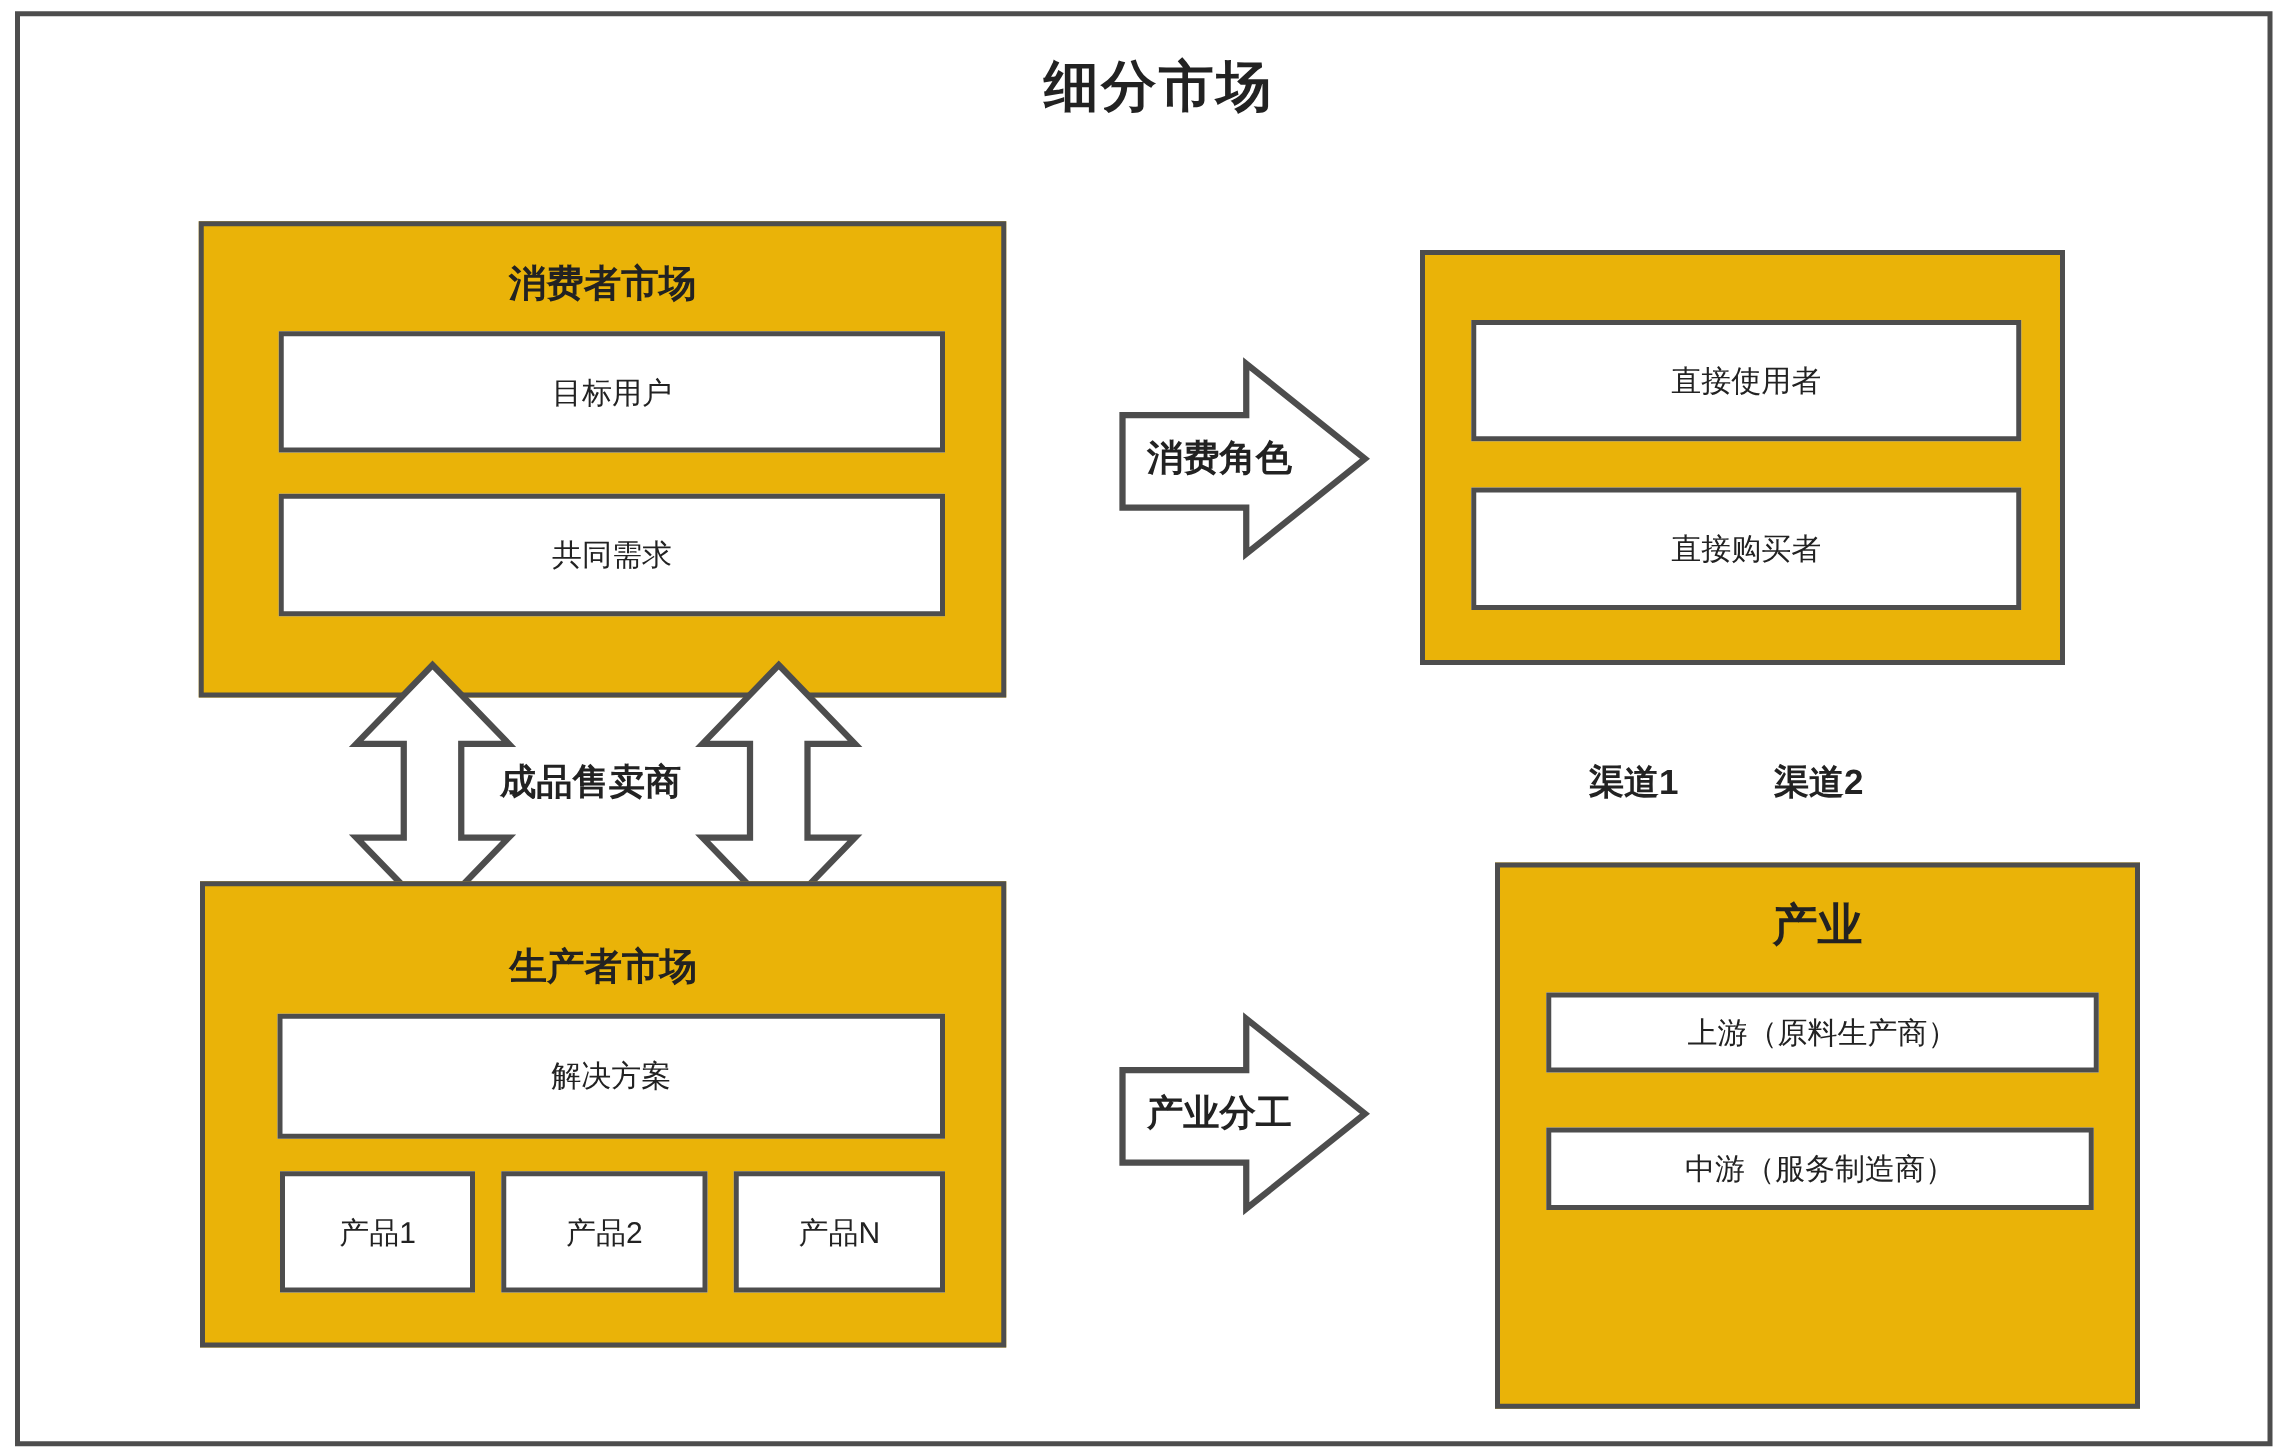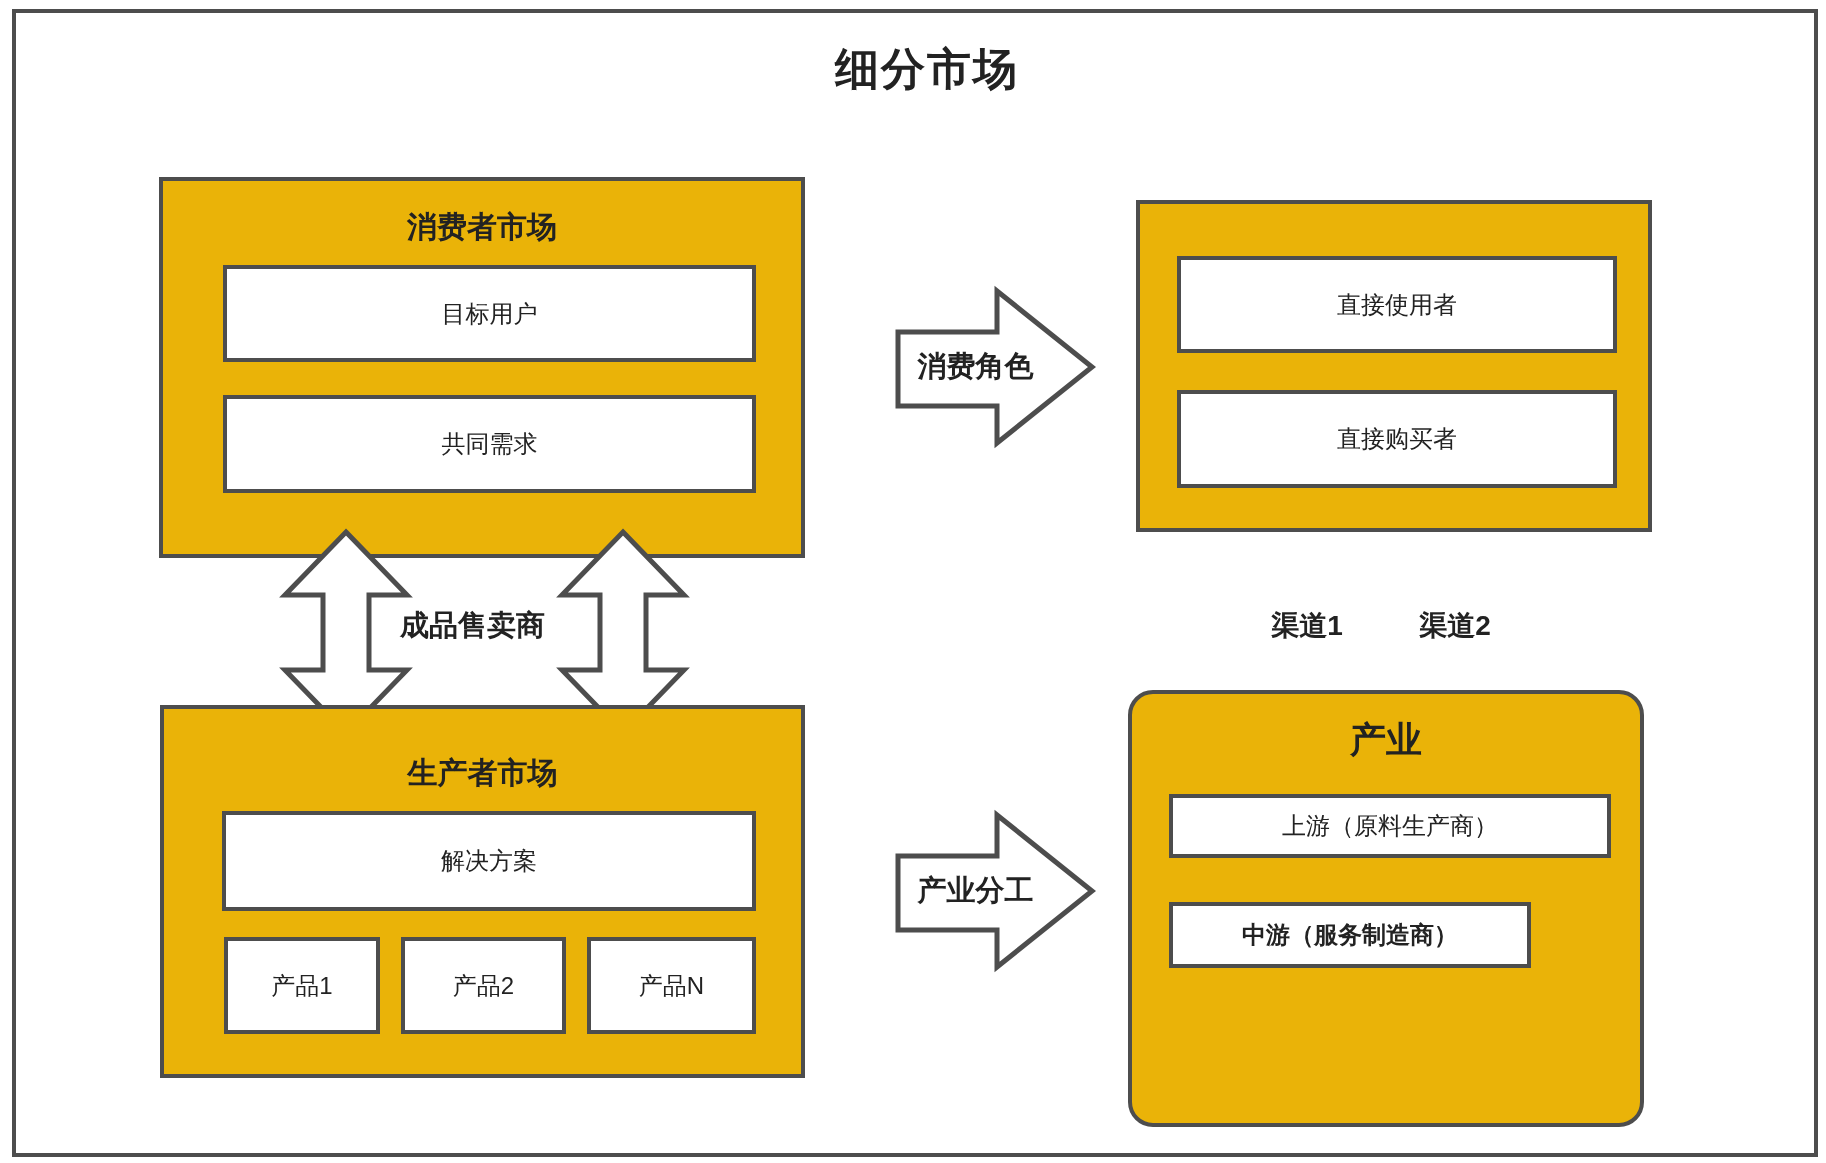--- a/index.html
+++ b/index.html
@@ -79,23 +79,23 @@
   </div>
 
   <div class="chan" style="left:1266px;top:608px;width:82px;height:36px;">渠道1</div>
   <div class="chan" style="left:1414px;top:608px;width:82px;height:36px;">渠道2</div>
 
   <svg class="abs" style="left:895px;top:812px;" width="200" height="158" viewBox="0 0 200 158">
     <polygon class="shape" points="3,44 102,44 102,3 197,79 102,155 102,118 3,118"></polygon>
   </svg>
   <div class="arrow-label" style="left:898px;top:873px;width:155px;height:36px;">产业分工</div>
 
-  <div class="abs box" style="left:1128px;top:690px;width:516px;height:437px;border-radius:25px;">
+  <div class="abs box" style="left:1196px;top:690px;width:516px;height:437px;">
     <div class="hdr" style="top:22px;font-size:36px;">产业</div>
     <div class="abs inner" style="left:37px;top:100px;width:442px;height:64px;">
       <span>上游（原料生产商）</span>
     </div>
-    <div class="abs inner" style="left:37px;top:208px;width:362px;height:66px;font-weight:bold;">
+    <div class="abs inner" style="left:37px;top:208px;width:438px;height:66px;">
       <span>中游（服务制造商）</span>
     </div>
   </div>
 
 </div>
 
 </body></html>

